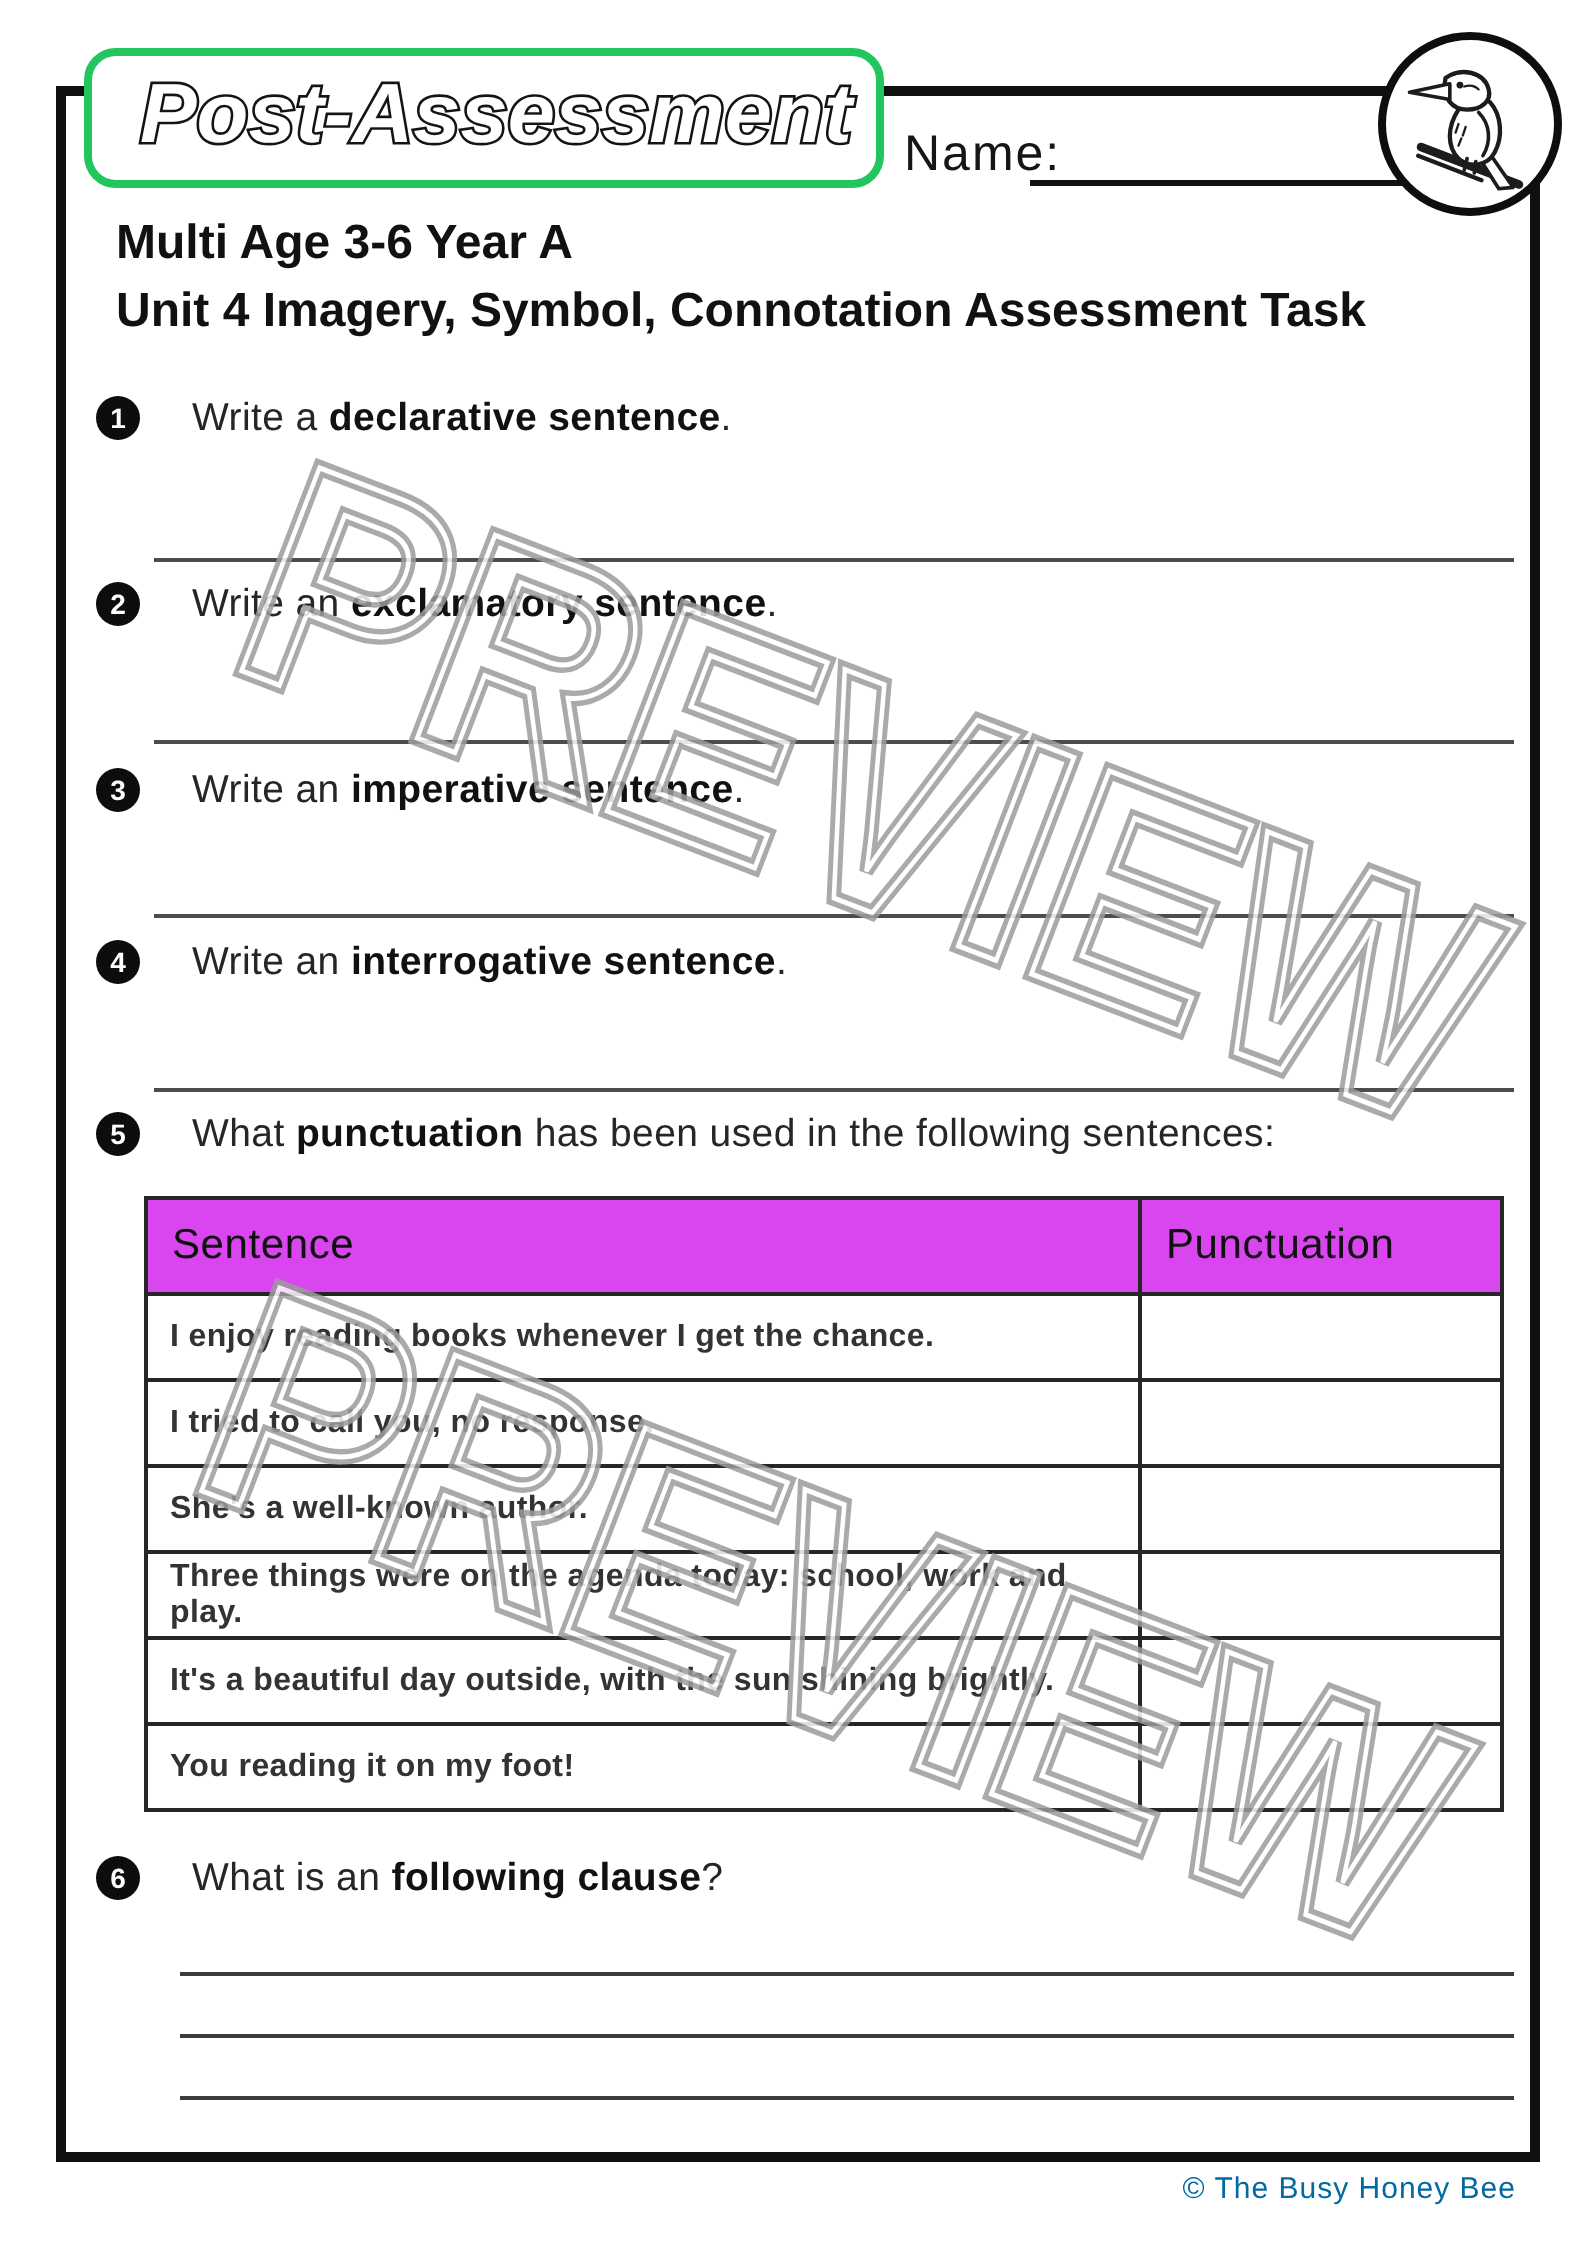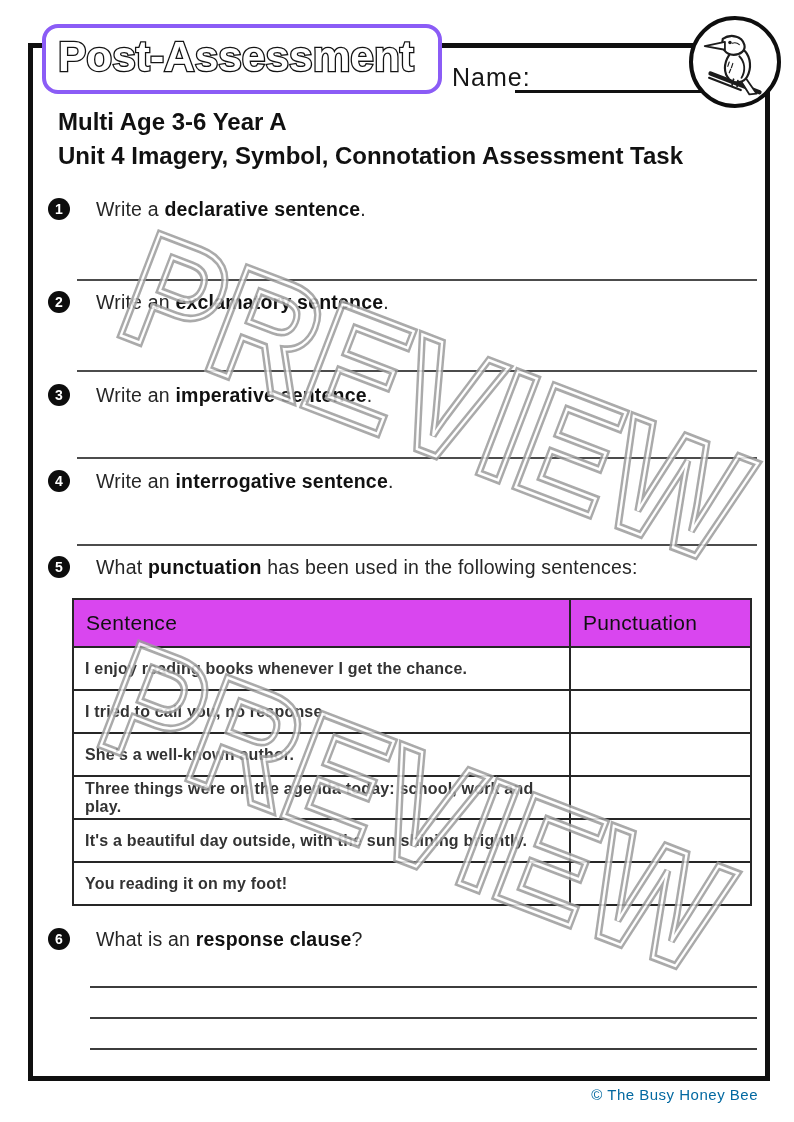--- a/index.html
+++ b/index.html
@@ -5,21 +5,21 @@
   html,body{margin:0;padding:0;background:#ffffff;}
   .page{
     position:relative;width:794px;height:1122px;background:#ffffff;overflow:hidden;
     font-family:"Liberation Sans",sans-serif;color:#1a1a1a;
   }
   
   .frame{position:absolute;left:28px;top:43px;width:732px;height:1028px;border:5px solid #101010;}
   
   .header-box{
     position:absolute;left:42px;top:24px;width:392px;height:62px;background:#ffffff;
-    border:4px solid #8b5cf6;border-radius:16px;z-index:4;display:flex;align-items:center;justify-content:flex-start;
+    border:4px solid #22c55e;border-radius:16px;z-index:4;display:flex;align-items:center;justify-content:flex-end;font-style:italic;
   }
   .name-row{position:absolute;left:452px;top:63px;z-index:4;}
   .name-label{font-size:25px;color:#161616;letter-spacing:1px;}
   .name-line{position:absolute;left:63px;top:27px;width:208px;height:3px;background:#111;}
   .logo-circle{
     position:absolute;left:689px;top:16px;width:84px;height:84px;background:#ffffff;
     border:4px solid #0e0e0e;border-radius:50%;z-index:5;display:flex;align-items:center;justify-content:center;
   }
   .title1{position:absolute;left:58px;top:108px;font-size:24px;font-weight:bold;color:#111;}
   .title2{position:absolute;left:58px;top:142px;font-size:24px;font-weight:bold;color:#111;}
@@ -160,21 +160,21 @@
       </tr>
       <tr>
         <td>You reading it on my foot!</td>
         <td></td>
       </tr>
     </tbody>
   </table>
 
   <div class="q" style="left:48px;top:928px;">
     <span class="qnum">6</span>
-    <span class="qtext"><span>What is an </span><b>response clause</b><span>?</span></span>
+    <span class="qtext"><span>What is an </span><b>following clause</b><span>?</span></span>
   </div>
   <div class="ans-line q6" style="top:986px;"></div>
   <div class="ans-line q6" style="top:1017px;"></div>
   <div class="ans-line q6" style="top:1048px;"></div>
 
   <div class="footer">© The Busy Honey Bee</div>
 
   <svg class="wm-layer" width="794" height="1122" viewBox="0 0 794 1122">
     <g font-family="Liberation Sans, sans-serif" font-size="158" font-weight="bold">
       <g transform="translate(112,332) rotate(21)">

